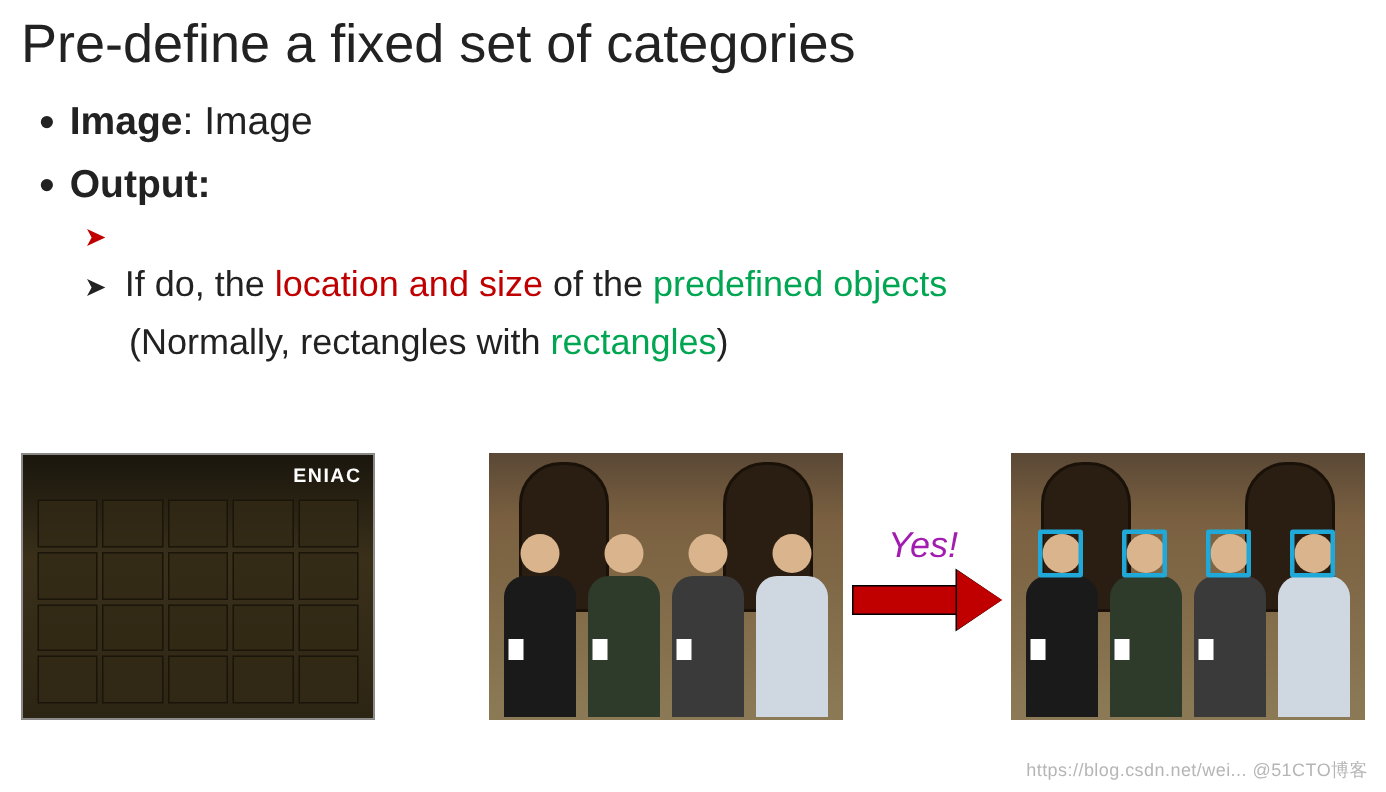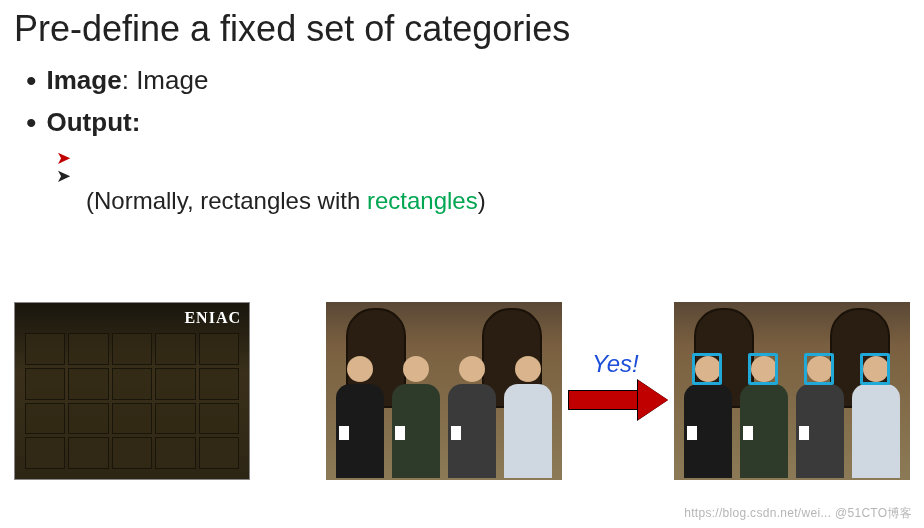--- a/index.html
+++ b/index.html
@@ -77,24 +77,23 @@
     .eniac {
       left: 0; top: 0;
       width: 236px; height: 178px;
       background: linear-gradient(180deg,#1a160d 0%,#3a301a 40%,#2d2514 100%);
       overflow: hidden;
     }
     .eniac-label {
       position: absolute;
       top: 6px; right: 8px;
       color: #fff;
-      font-size: 16px;
+      font-size: 13px;
       font-weight: 600;
       letter-spacing: 1px;
-      font-family: Liberation Serif, serif;
     }
     .eniac-panels {
       position: absolute;
       top: 30px; left: 10px; right: 10px; bottom: 10px;
       display: grid;
       grid-template-columns: repeat(5,1fr);
       grid-template-rows: repeat(4,1fr);
       gap: 3px;
     }
     .eniac-panels div {
@@ -195,21 +194,21 @@
       left: 69px; top: -1px;
       width: 0; height: 0;
       border-top: 21px solid transparent;
       border-bottom: 21px solid transparent;
       border-left: 31px solid #000;
     }
     .yes-label {
       position: absolute;
       left: 578px;
       top: 48px;
-      color: #1d4ed8;
+      color: #a21caf;
       font-style: italic;
       font-size: 24px;
     }
     .watermark {
       position: absolute;
       right: 12px;
       bottom: 6px;
       font-size: 12px;
       color: rgba(120,120,120,0.55);
       letter-spacing: 0.3px;
@@ -232,20 +231,23 @@
     <span class="label-bold">Output:</span>
   </div>
 </div>
 
 <div class="sub-list">
   <div class="sub-item">
     <span class="tri tri-red">➤</span>
   </div>
   <div class="sub-item">
     <span class="tri tri-black">➤</span>
+    <span>
+      <span>If do, the </span><span class="red">location and size</span><span> of the </span><span class="green">predefined objects</span>
+    </span>
   </div>
 </div>
 <div class="sub-cont">
   <span>(Normally, rectangles with </span><span class="green">rectangles</span><span>)</span>
 </div>
 
 <div class="images-row">
 
   <div class="img-card eniac">
     <div class="eniac-label">ENIAC</div>

